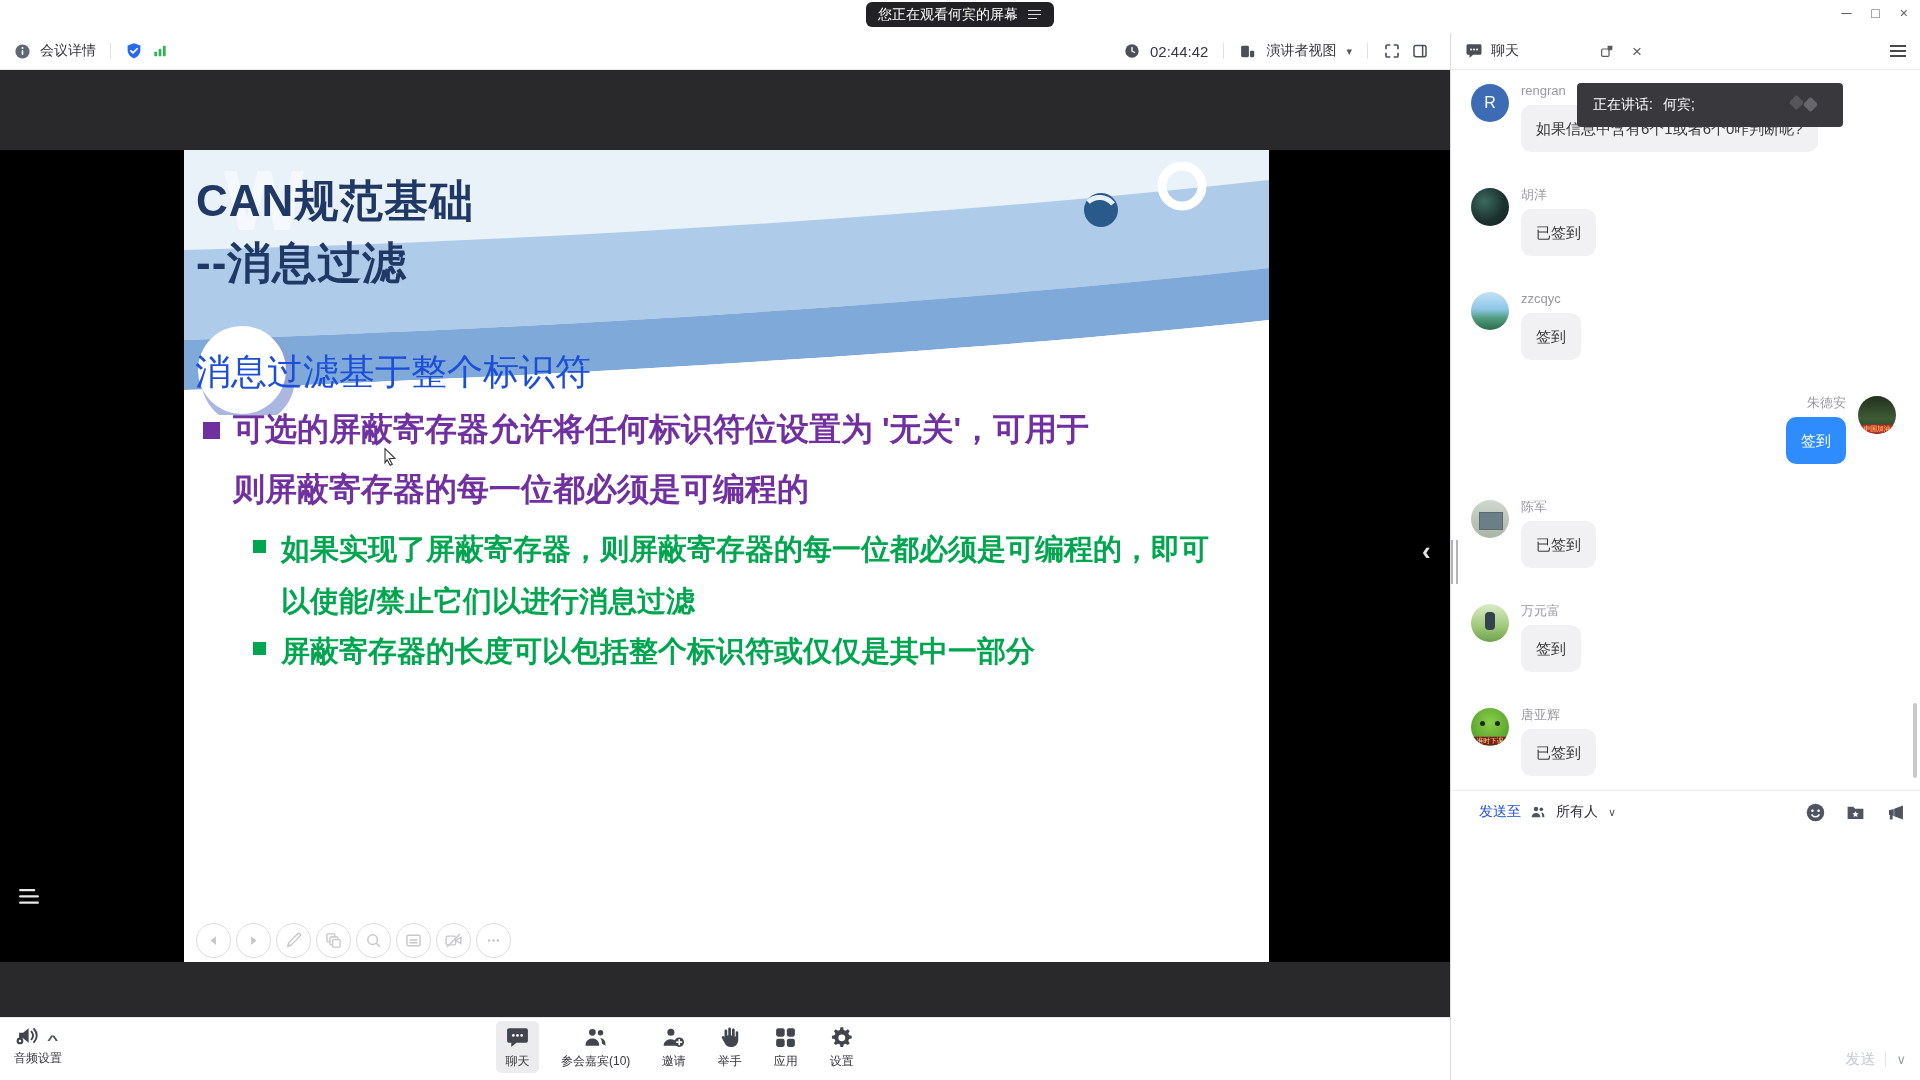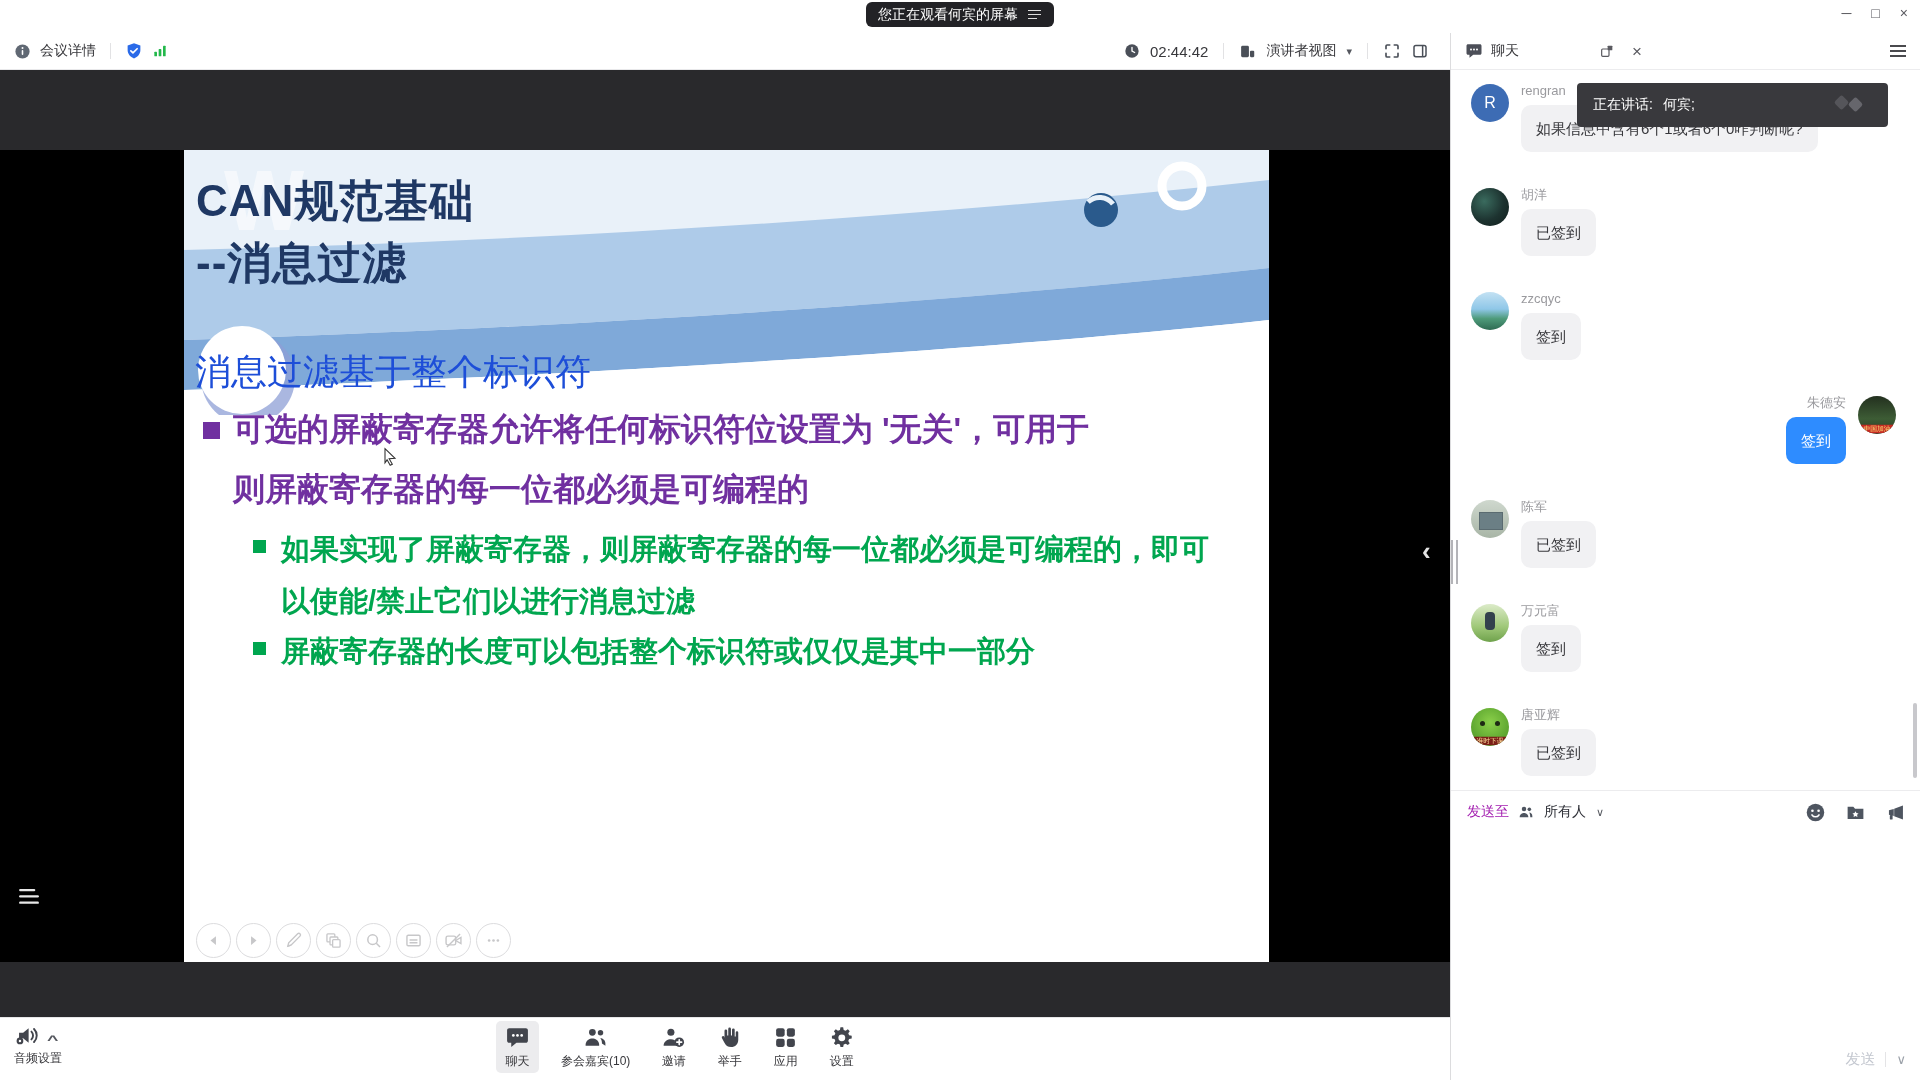--- a/index.html
+++ b/index.html
@@ -99,27 +99,27 @@
   .av-frog-banner::before{content:"";position:absolute;left:9px;top:13px;width:5px;height:5px;border-radius:50%;background:#1e2a14;}
   .av-frog-banner::after{content:"";position:absolute;right:9px;top:13px;width:5px;height:5px;border-radius:50%;background:#1e2a14;}
   .av-frog-banner .av-banner{background:#7c1f18;color:#ffdf9e;}
   .msg-body{display:flex;flex-direction:column;align-items:flex-start;}
   .msg.right .msg-body{align-items:flex-end;}
   .msg-name{font-size:13px;color:#9a9a9e;margin-bottom:8px;line-height:13px;}
   .msg-bubble{background:#f1f1f3;border-radius:10px;padding:12px 15px;font-size:15px;color:#38383c;max-width:312px;line-height:23px;}
   .msg.right .msg-bubble{background:#2e8cff;color:#fff;}
   .chat-scroll{position:absolute;right:3px;top:670px;width:4px;height:75px;background:#c8c8cc;border-radius:2px;cursor:pointer;}
 
-  .toast{position:absolute;left:1577px;top:83px;width:311px;height:44px;background:#39393d;border-radius:4px;z-index:50;
+  .toast{position:absolute;left:1577px;top:83px;width:266px;height:44px;background:#39393d;border-radius:4px;z-index:50;
     display:flex;align-items:center;padding:0 14px 0 16px;color:#fff;font-size:14px;gap:10px;}
   .toast-logo{margin-left:auto;width:44px;height:26px;}
 
   .input-area{position:absolute;left:0;right:0;bottom:0;height:290px;border-top:1px solid #ececee;background:#fff;}
   .compose-row{position:absolute;top:6px;left:16px;right:14px;height:30px;display:flex;align-items:center;}
-  .sendto-label{font-size:14px;color:#a21caf;}
+  .sendto-label{font-size:14px;color:#1d4ed8;margin-left:12px;}
   .sendto-sel{display:flex;align-items:center;gap:10px;margin-left:9px;cursor:pointer;}
   .sendto-value{font-size:14px;color:#2f3138;}
   .compose-icons{margin-left:auto;display:flex;align-items:center;gap:19px;}
   .compose-icons .ic{width:21px;height:21px;color:#4e5560;cursor:pointer;}
   .msg-input{position:absolute;left:16px;top:44px;width:438px;height:190px;border:none;outline:none;resize:none;
     font-size:14px;color:#38383c;background:transparent;}
   .msg-input::placeholder{color:#b9bdc6;}
   .send-row{position:absolute;right:14px;bottom:11px;display:flex;align-items:center;gap:10px;}
   .send-btn{font-size:15px;color:#c4c8d0;cursor:pointer;}
   .send-sep{width:1px;height:15px;background:#e4e4e6;}

